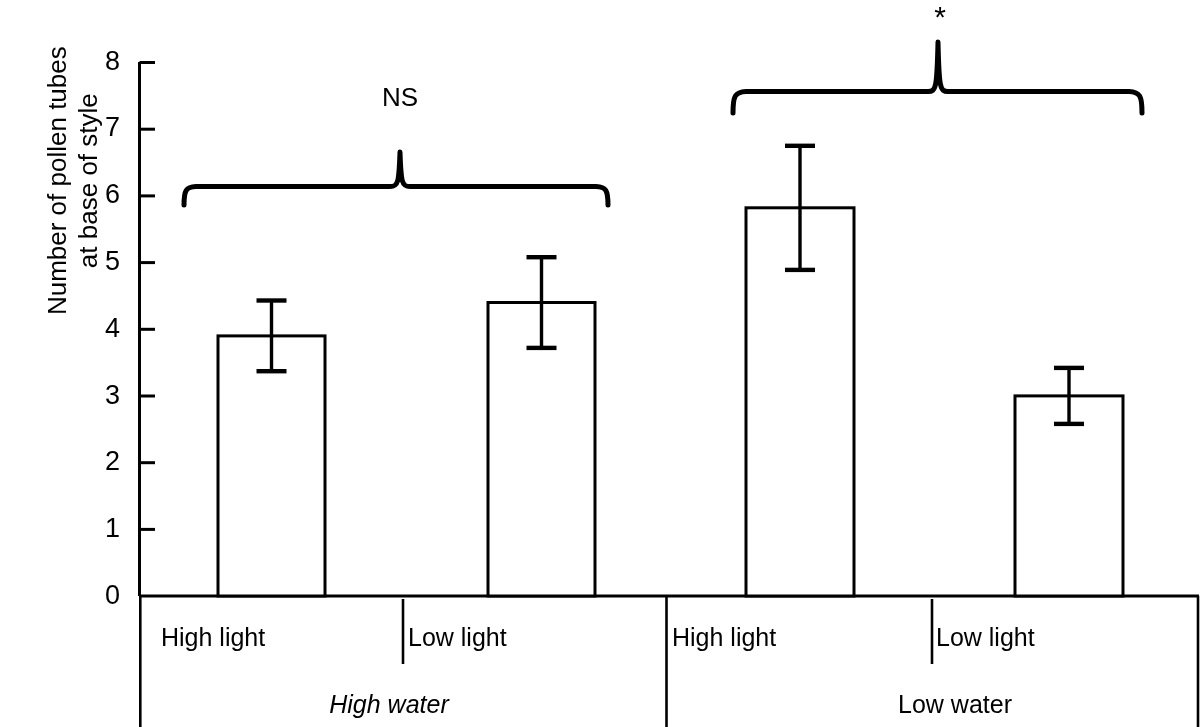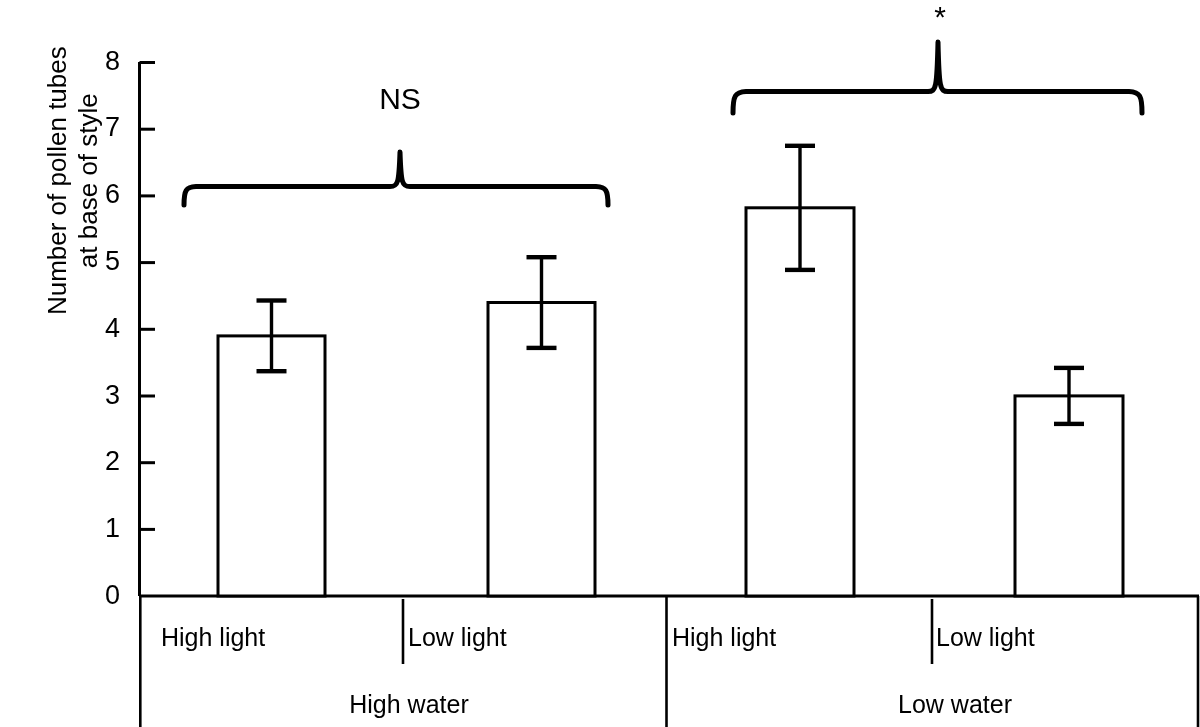--- a/index.html
+++ b/index.html
@@ -36,21 +36,21 @@
     position:absolute;
     text-align:center;
     font-size:25px;
     line-height:1;
   }
   .annot{
     position:absolute;
     text-align:center;
     line-height:1;
   }
-  .annot.ns{font-size:30px;}
+  .annot.ns{font-size:26px;}
   .annot.star{font-size:30px;}
 </style>
 </head>
 <body>
 
 <div id="root">
 
   <div class="ylabel">Number of pollen tubes
 at base of style</div>
 
@@ -62,21 +62,21 @@
   <div class="tick-label" style="left:80px; top:382px;">3</div>
   <div class="tick-label" style="left:80px; top:448px;">2</div>
   <div class="tick-label" style="left:80px; top:515px;">1</div>
   <div class="tick-label" style="left:80px; top:582px;">0</div>
 
   <div class="cat-label" style="left:161px; top:625px; width:242px;">High light</div>
   <div class="cat-label" style="left:408px; top:625px; width:255px;">Low light</div>
   <div class="cat-label" style="left:672px; top:625px; width:258px;">High light</div>
   <div class="cat-label" style="left:936px; top:625px; width:258px;">Low light</div>
 
-  <div class="grp-label" style="left:148px; top:692px; width:522px;">High water</div>
+  <div class="grp-label" style="left:128px; top:692px; width:522px;font-style:italic;">High water</div>
   <div class="grp-label" style="left:692px; top:692px; width:526px;">Low water</div>
 
   <div class="annot ns" style="left:330px; top:84px;  width:140px;">NS</div>
   <div class="annot star" style="left:870px; top:2px;   width:140px;">*</div>
 
   <svg class="fig" viewBox="0 0 1200 727" xmlns="http://www.w3.org/2000/svg">
 
     <g>
       <line x1="139.5" y1="62" x2="139.5" y2="596" stroke="#000" stroke-width="3"></line>
 

